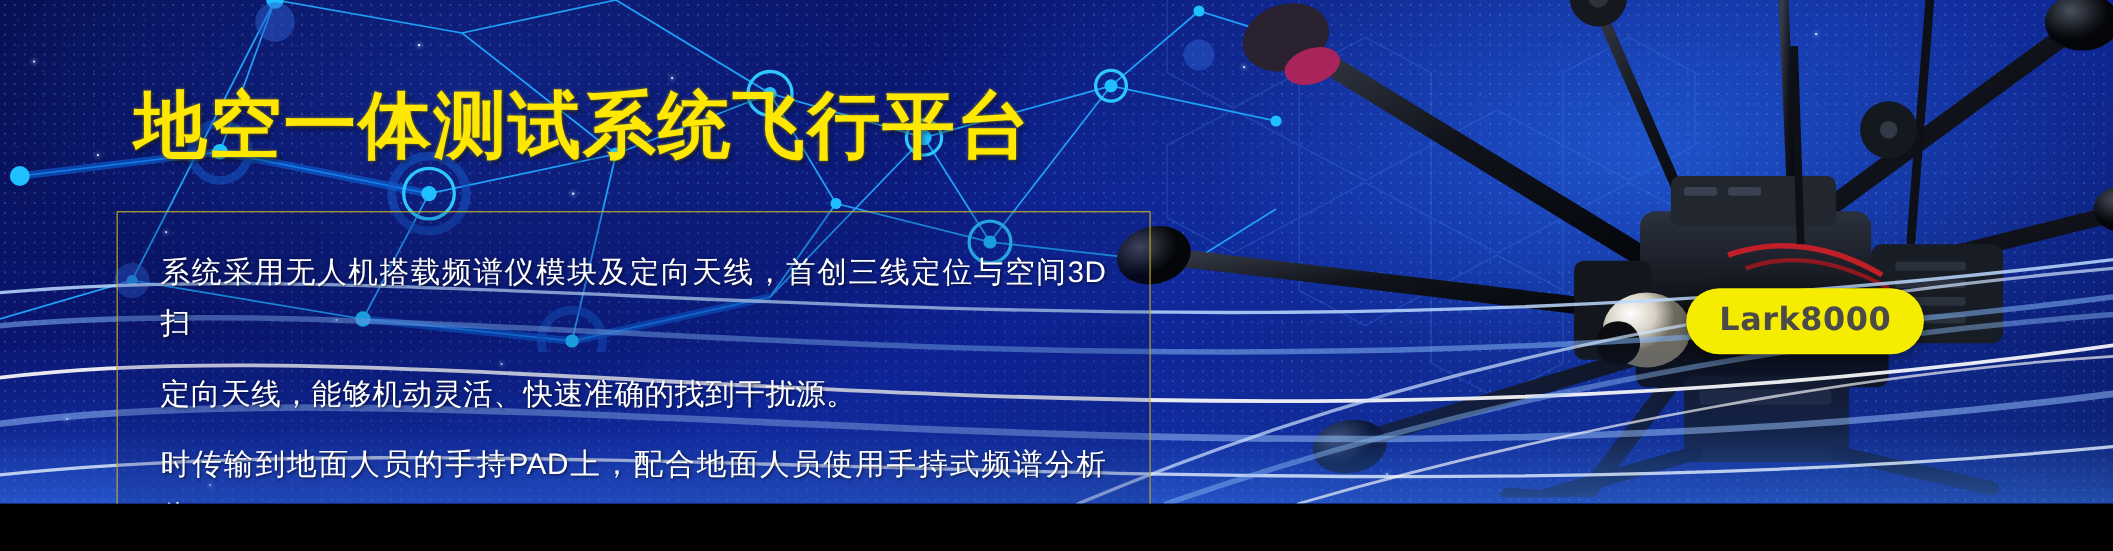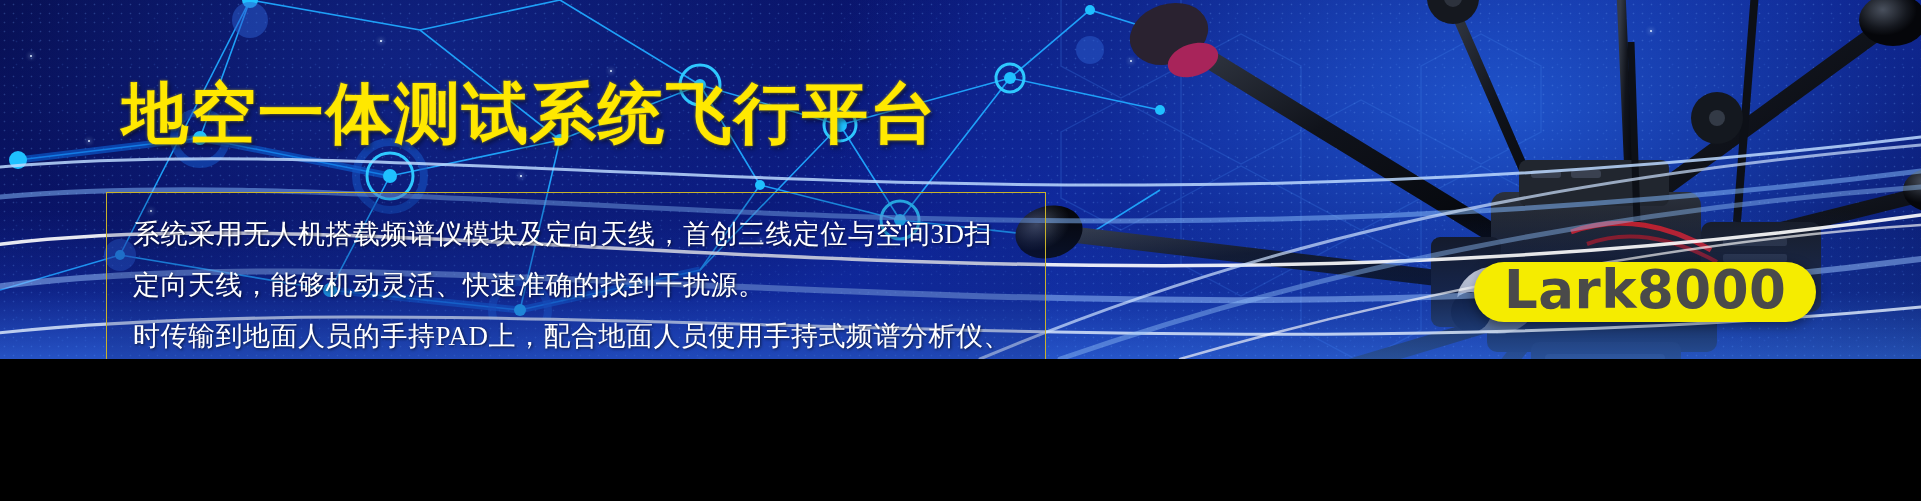--- a/index.html
+++ b/index.html
@@ -1,20 +1,20 @@
 <!DOCTYPE html>
 <html><head>
 <meta charset="utf-8">
 <title>Banner</title>
 <style>
   html,body{margin:0;padding:0;background:#000;}
   *{box-sizing:border-box;}
   .stage{
     position:relative;
-    width:1921px;height:359px;
+    width:1921px;height:458px;
     overflow:hidden;
     font-family:"Liberation Sans","DejaVu Sans",sans-serif;
     background:
       radial-gradient(ellipse 900px 520px at 78% 30%, rgba(32,86,205,0.95) 0%, rgba(18,48,150,0.55) 45%, rgba(6,16,74,0.0) 75%),
       radial-gradient(ellipse 700px 420px at 22% 18%, rgba(18,40,140,0.75) 0%, rgba(8,20,86,0.2) 60%, rgba(4,10,60,0) 80%),
       linear-gradient(160deg,#081055 0%,#0a1570 28%,#0e24a0 55%,#0a1a80 72%,#050d44 100%);
   }
 
   
   .dots{
@@ -58,36 +58,36 @@
 
   
   .descbox{
     position:absolute;left:106px;top:192px;
     width:940px;
     border:1px solid #c9b22a;
     padding:14px 22px 16px 22px;
     background:rgba(8,20,92,0.20);
   }
   .descbox p{
-    margin:4px;
+    margin:17px;
     color:#ffffff;
     font-size:27px;
     line-height:47px;
     letter-spacing:.5px;
     text-shadow:1px 1px 3px rgba(0,0,0,.65);
-    font-family:Liberation Serif, serif;
+    font-family:Liberation Sans, sans-serif;
     text-align:justify;
   }
 
   
   .badge{
-    position:absolute;left:1474px;top:262px;
+    position:absolute;left:1533px;top:262px;
     background:#f5ec00;
     color:#4a4a4a;
-    font-size:53px;
+    font-size:29px;
     font-weight:700;
     letter-spacing:.5px;
     padding:4px 30px 8px 30px;
     border-radius:40px;
     box-shadow:0 3px 12px rgba(0,0,0,.45);
     font-family:"DejaVu Sans","Liberation Sans",sans-serif;
     line-height:48px;
   }
 </style>
 </head>

